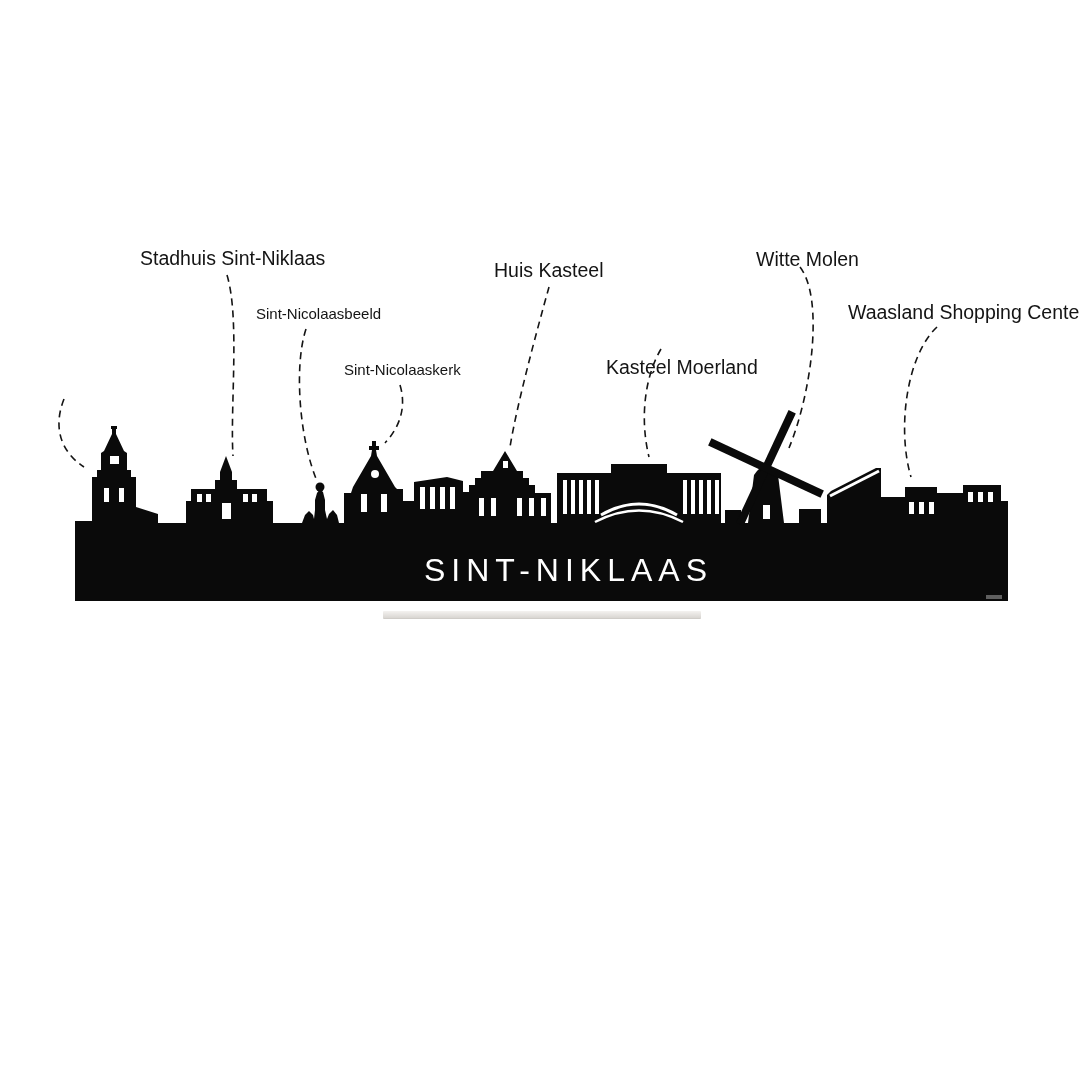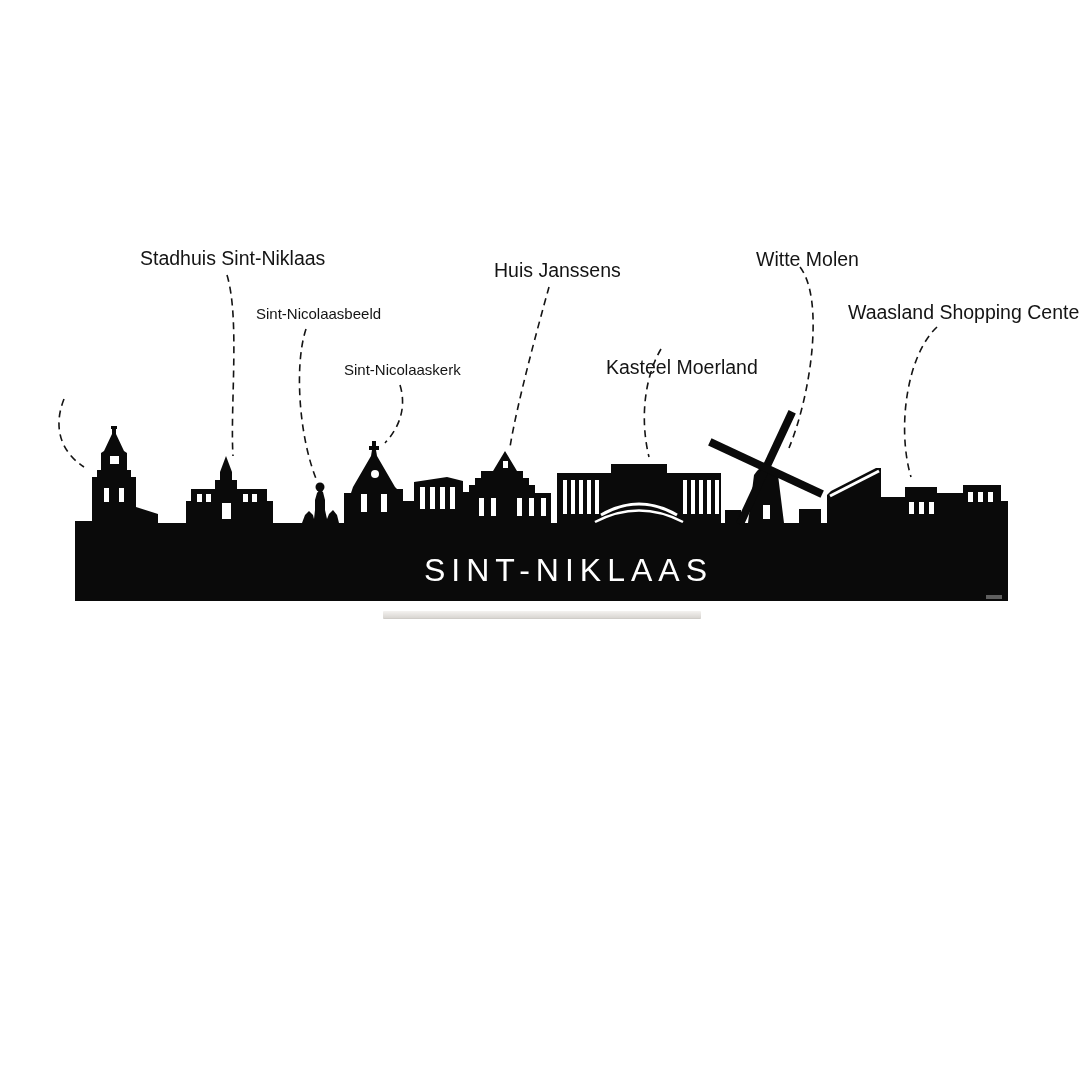--- a/index.html
+++ b/index.html
@@ -163,21 +163,21 @@
       <path class="leader" d="M 549 287 C 537 330, 517 404, 510 447"></path>
       <path class="leader" d="M 661 349 C 644 378, 640 420, 649 457"></path>
       <path class="leader" d="M 800 267 C 824 298, 812 392, 789 448"></path>
       <path class="leader" d="M 937 327 C 906 356, 897 430, 911 477"></path>
     </g>
   </svg>
 
   <div class="label" style="left:140px; top:247px;">Stadhuis Sint-Niklaas</div>
   <div class="label small" style="left:256px; top:305px;">Sint-Nicolaasbeeld</div>
   <div class="label small" style="left:344px; top:361px;">Sint-Nicolaaskerk</div>
-  <div class="label" style="left:494px; top:259px;">Huis Janssens</div>
+  <div class="label" style="left:494px; top:259px;">Huis Kasteel</div>
   <div class="label" style="left:606px; top:322px;margin-top:34px;">Kasteel Moerland</div>
   <div class="label" style="left:756px; top:240px;margin-top:8px;">Witte Molen</div>
   <div class="label" style="left:848px; top:301px;">Waasland Shopping Center</div>
 
   <div class="skyline-title">SINT-NIKLAAS</div>
 
   <div class="maker-mark"></div>
 
   <div class="stand"></div>
 

